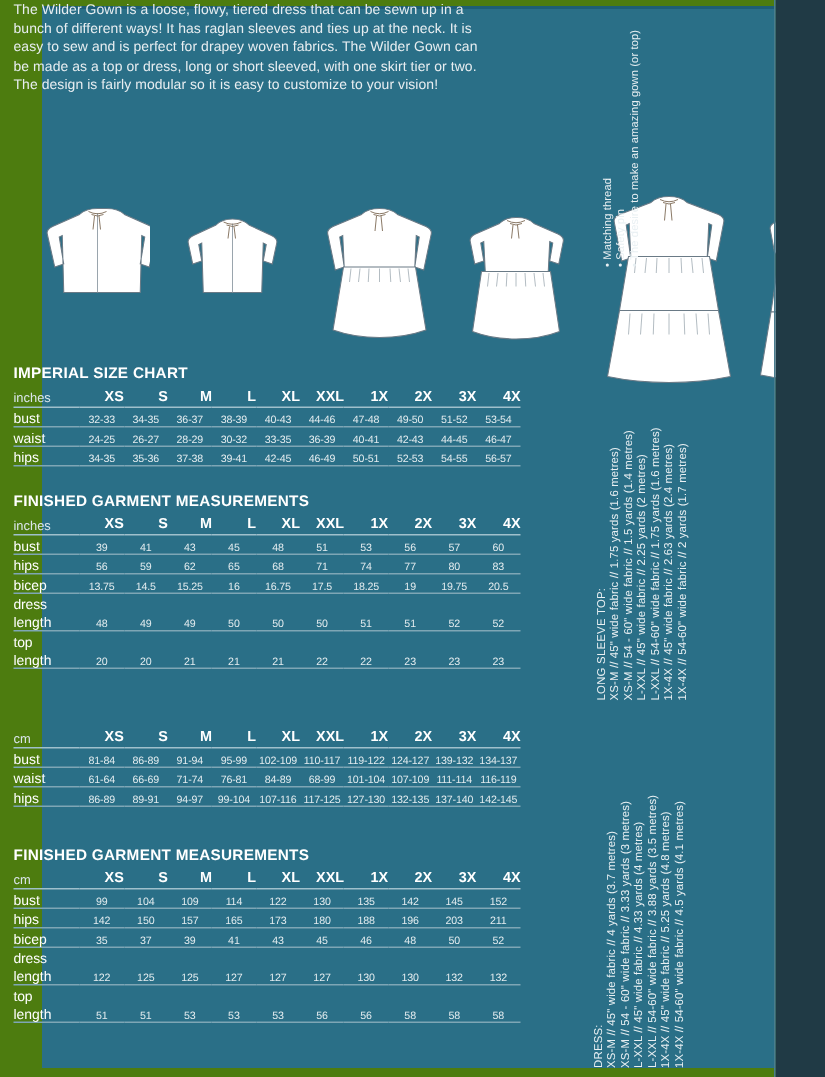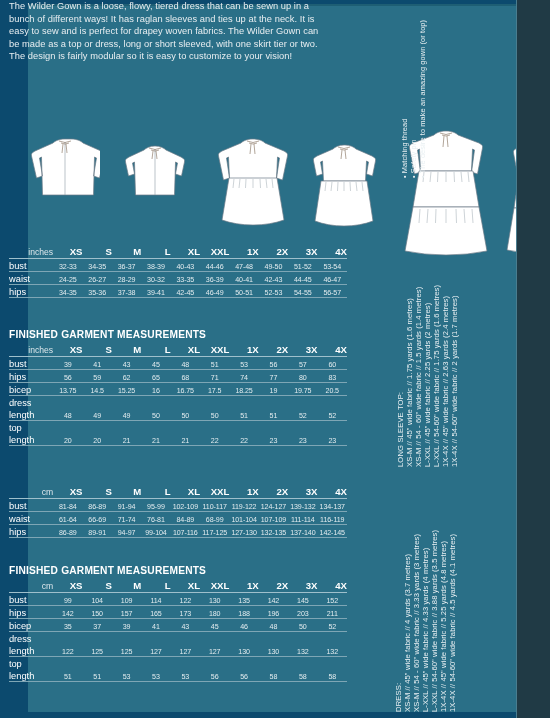--- a/index.html
+++ b/index.html
@@ -2,21 +2,21 @@
 <html><head>
 <meta charset="utf-8">
 <style>
   html,body{margin:0;padding:0;}
   body{
     width:550px;height:718px;
     background:#203a45;
     font-family:"Liberation Sans", sans-serif;
     overflow:hidden;
   }
-  #page{position:relative;width:550px;height:718px;background:#0c4a6e;}
+  #page{position:relative;width:550px;height:718px;background:#4d7c0f;}
 
   
   #panel{
     position:absolute;left:28px;top:6px;width:489px;height:706px;
     background:#2a6f87;
   }
   #panel-topline{
     position:absolute;left:28px;top:4px;width:489px;height:2px;
     background:#1e5e74;
   }
@@ -48,21 +48,21 @@
     padding:0;text-align:center;vertical-align:bottom;
     color:#eef3f5;
   }
   table.chart thead th{
     font-size:9.6px;font-weight:bold;color:#ffffff;
     border-bottom:1px solid #9fc0cc;
     padding-bottom:1px;height:13px;text-align:right;
   }
   table.chart thead th.unit{
     font-size:8.6px;font-weight:normal;font-style:normal;
-    text-align:right;color:#dbe6eb;margin-left:36px;
+    text-align:left;color:#dbe6eb;margin-left:36px;
   }
   table.chart tbody td{
     font-size:7.1px;border-bottom:1px solid #7ea6b5;
     height:12px;color:#e3ecef;letter-spacing:-.1px;
   }
   table.chart tbody td.rh{
     font-size:9.3px;text-align:left;color:#ffffff;letter-spacing:0;margin-top:18px;
   }
   table.chart tbody tr.no-rule td{border-bottom:none;}
   table.chart tbody td.rh-tall{
@@ -193,20 +193,21 @@
       <g stroke="#7d6a55" stroke-width=".6" fill="none">
         <path d="M37 5 q6 3 12 0"></path>
           <path d="M39 7 q4 2 8 0"></path>
         <path d="M41 8 l-1 10 M44 8 l1 10"></path>
       </g>
     </svg>
 
   </div>
 
   <div class="lcol" style="top:244px;">
+    <div class="sec-title">IMPERIAL SIZE CHART</div>
     <table class="chart">
       <colgroup>
           <col class="c0">
           <col class="cN">
           <col class="cN">
           <col class="cN">
           <col class="cN">
           <col class="cN">
           <col class="cN">
           <col class="cN">

